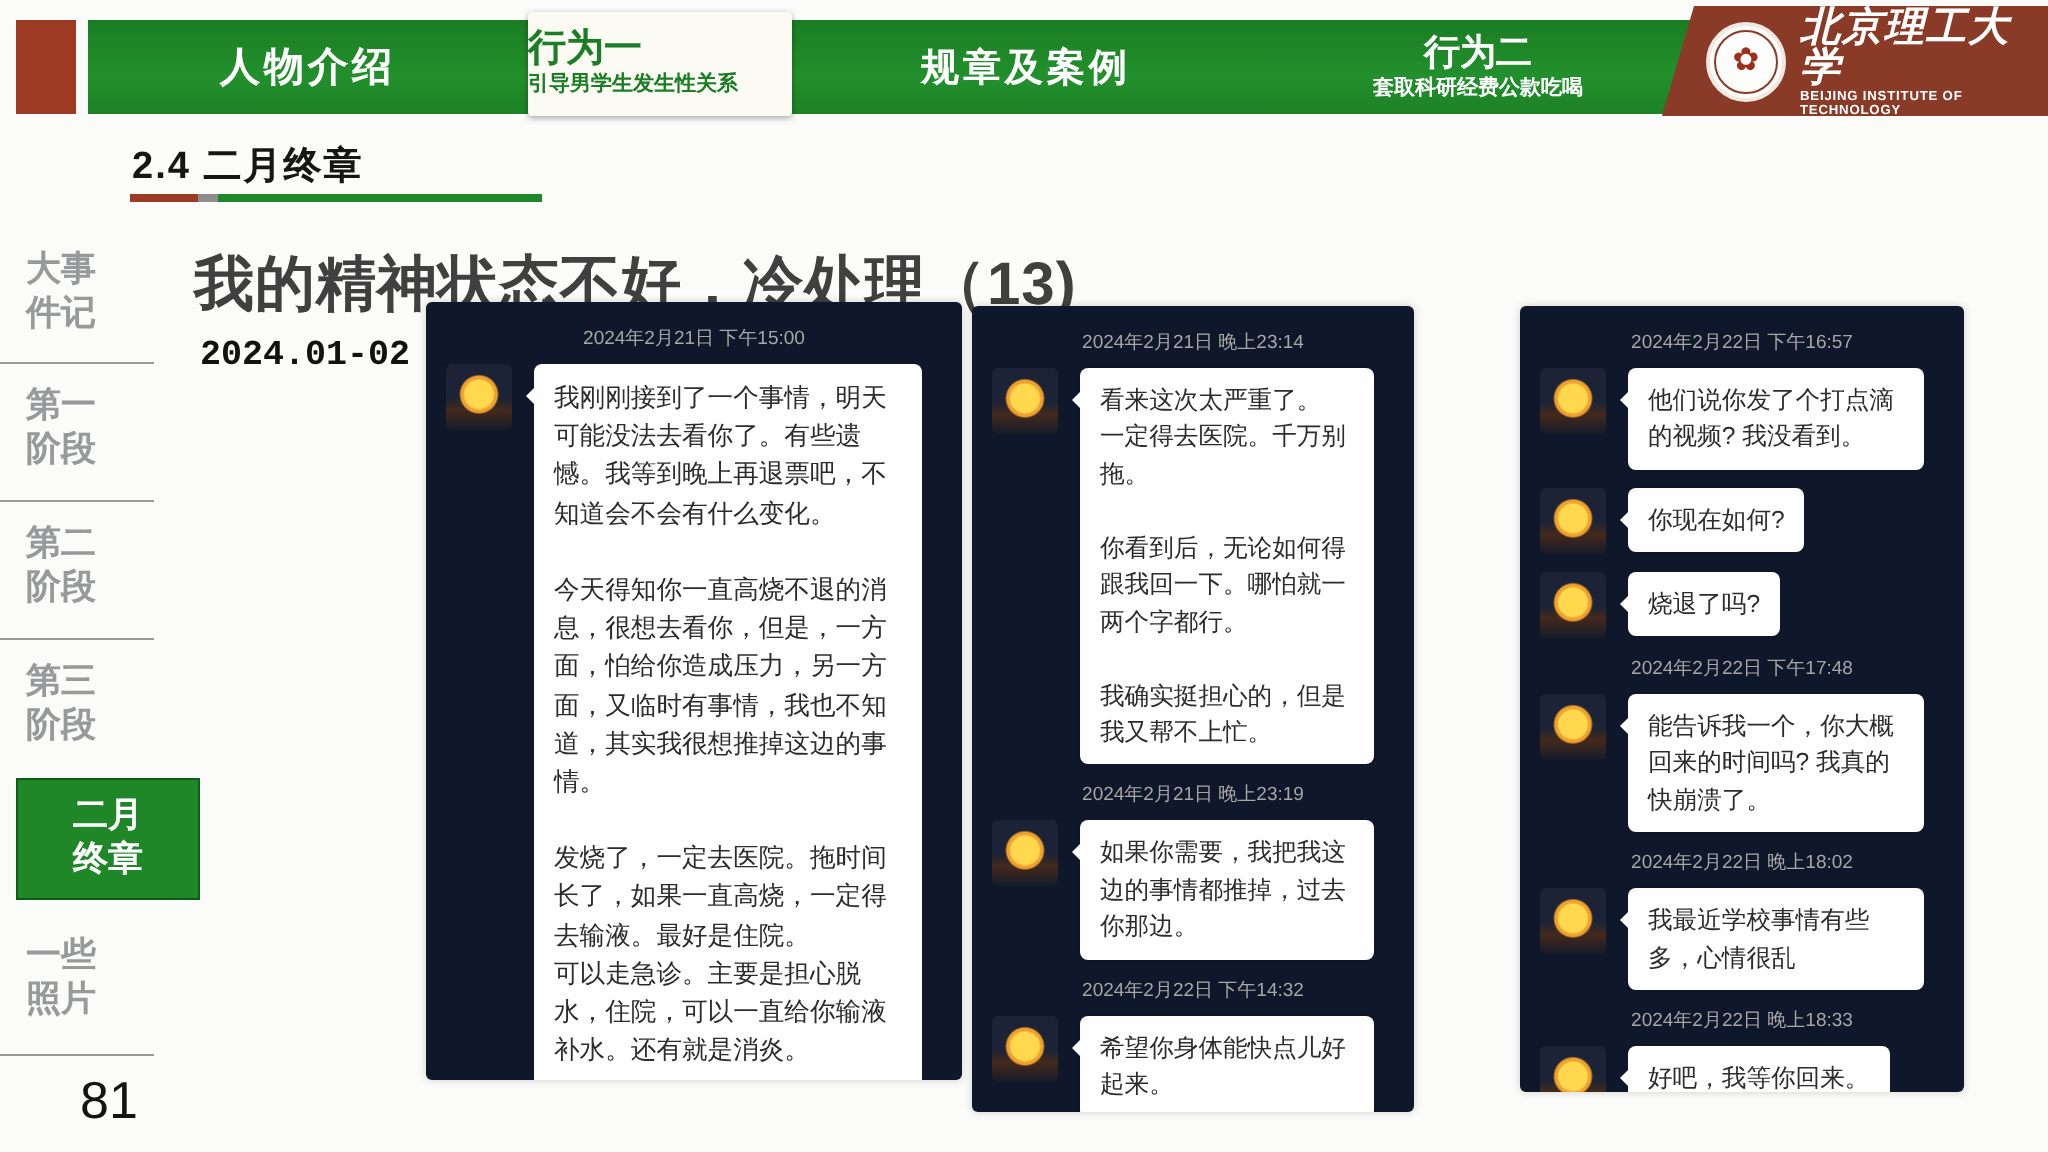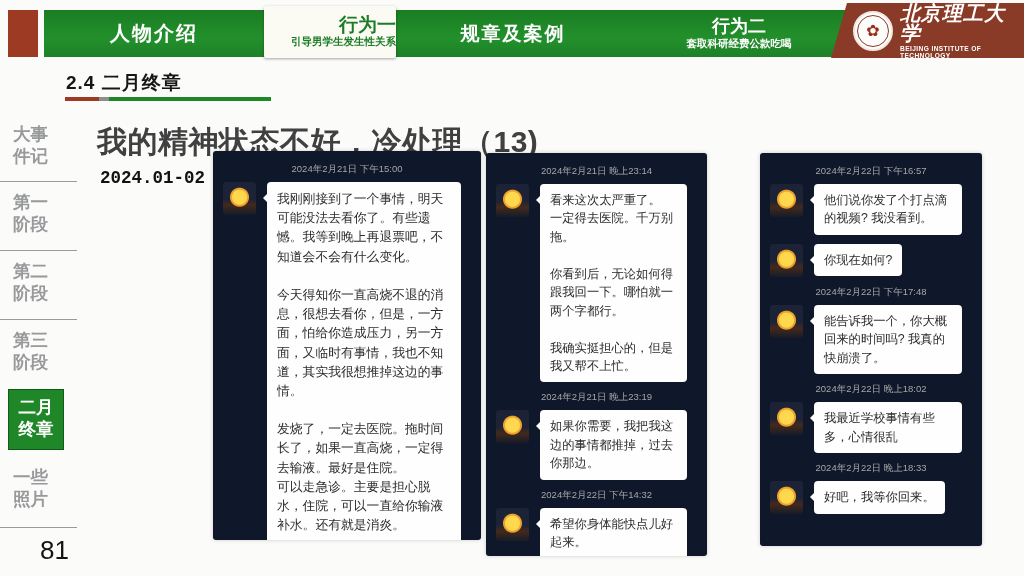--- a/index.html
+++ b/index.html
@@ -16,21 +16,21 @@
   .nav-bar{
     position:absolute; left:44px; top:10px; width:804px; height:47px;
     background:linear-gradient(180deg,#1b7d23 0%,#22902c 60%,#1d8126 100%);
     display:flex; align-items:center;
   }
   .nav-item{ color:#fff; text-align:center; cursor:default; }
   .nav-item-0{ flex:0 0 220px; font-size:20px; font-weight:bold; letter-spacing:2px; }
   .nav-tab-active{
     flex:0 0 132px; background:#fbfbf4; height:52px; margin-top:-3px;
     border-radius:2px; box-shadow:0 1px 3px rgba(0,0,0,.35);
-    display:flex; flex-direction:column; justify-content:center; text-align:right;
+    display:flex; flex-direction:column; justify-content:center; text-align:left;
   }
   .nav-tab-active .t1{ color:#1d7d27; font-size:19px; font-weight:bold; line-height:1.1; }
   .nav-tab-active .t2{ color:#1d7d27; font-size:10.5px; font-weight:bold; }
   .nav-item-2{ flex:0 0 218px; }
   .nav-item-2 .t1{ font-size:18px; font-weight:bold; line-height:1.15; }
   .nav-item-2 .t2{ font-size:10.5px; font-weight:bold; }
   .nav-item-3{ flex:1 1 auto; font-size:19px; font-weight:bold; letter-spacing:2px; }
 
   .logo-block{
     position:absolute; left:831px; top:3px; width:193px; height:55px;
@@ -59,21 +59,21 @@
   .section-underline .seg3{ flex:1; background:#1f8728; }
 
   
   .sidebar-item{
     position:absolute; left:0; width:78px; text-align:left; padding-left:13px;
     color:#98999b; font-weight:bold; font-size:17.5px; line-height:1.25; white-space:pre-line;
     cursor:default;
   }
   .sidebar-divider{ position:absolute; left:0; width:77px; border-top:1.5px solid #9a9a9a; }
   .sidebar-item.active{
-    left:8px; width:56px; padding:7px 0 8px 0; text-align:center;
+    left:8px; width:92px; padding:7px 0 8px 0; text-align:center;
     background:#1f8728; border:1.5px solid #0f5c18; color:#fff;
   }
   .page-number{ position:absolute; left:40px; top:535px; font-size:26px; color:#141414; }
 
   
   .main-heading{
     position:absolute; left:97px; top:122px; z-index:1;
     font-size:30px; font-weight:800; color:#404040; letter-spacing:.5px;
   }
   .date-range{ position:absolute; left:100px; top:168px; font-size:17.5px; font-weight:bold; color:#121212;font-family:Liberation Mono, monospace; }
@@ -233,20 +233,24 @@
   <div class="msg-row">
     <div class="avatar"></div>
     <div class="bubble">他们说你发了个打点滴的视频? 我没看到。</div>
   </div>
 
   <div class="msg-row">
     <div class="avatar"></div>
     <div class="bubble">你现在如何?</div>
   </div>
 
+  <div class="msg-row">
+    <div class="avatar"></div>
+    <div class="bubble">烧退了吗?</div>
+  </div>
 </div>
   </div>
 
   <div class="chat-group">
     <div class="chat-ts ts">2024年2月22日 下午17:48</div>
     <div class="msgs">
   <div class="msg-row">
     <div class="avatar"></div>
     <div class="bubble">能告诉我一个，你大概回来的时间吗? 我真的快崩溃了。</div>
   </div>

